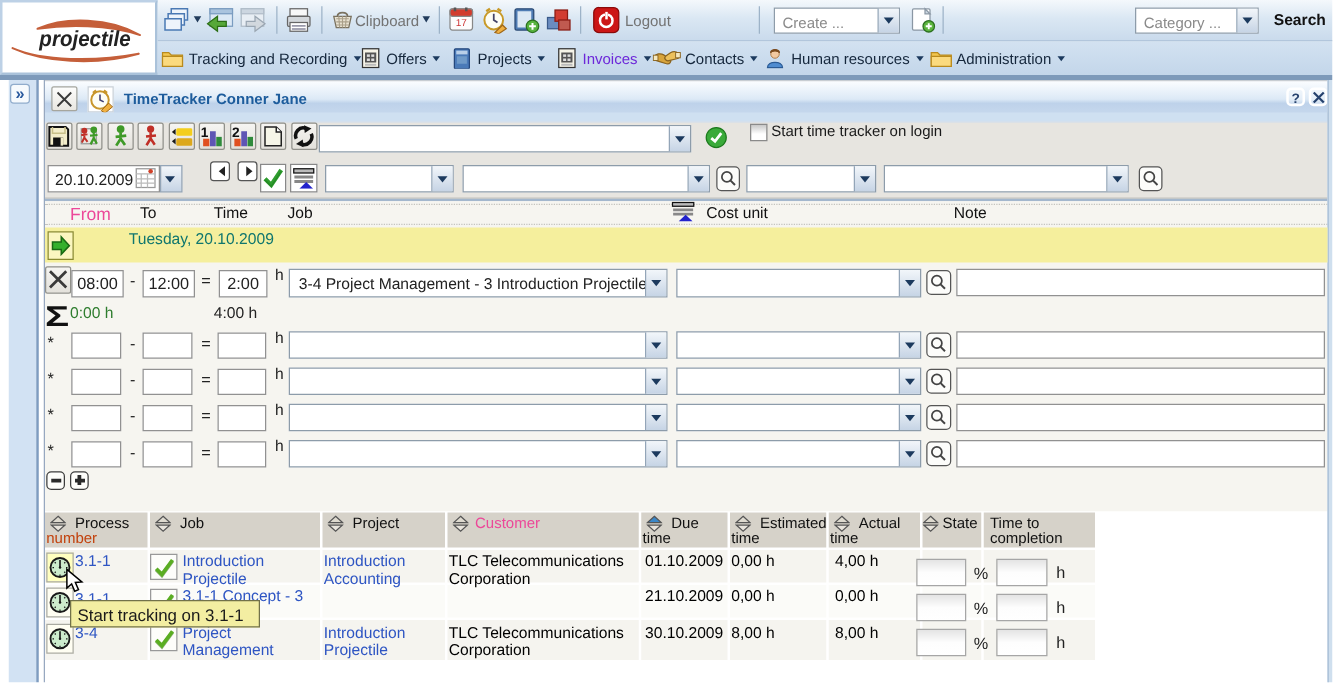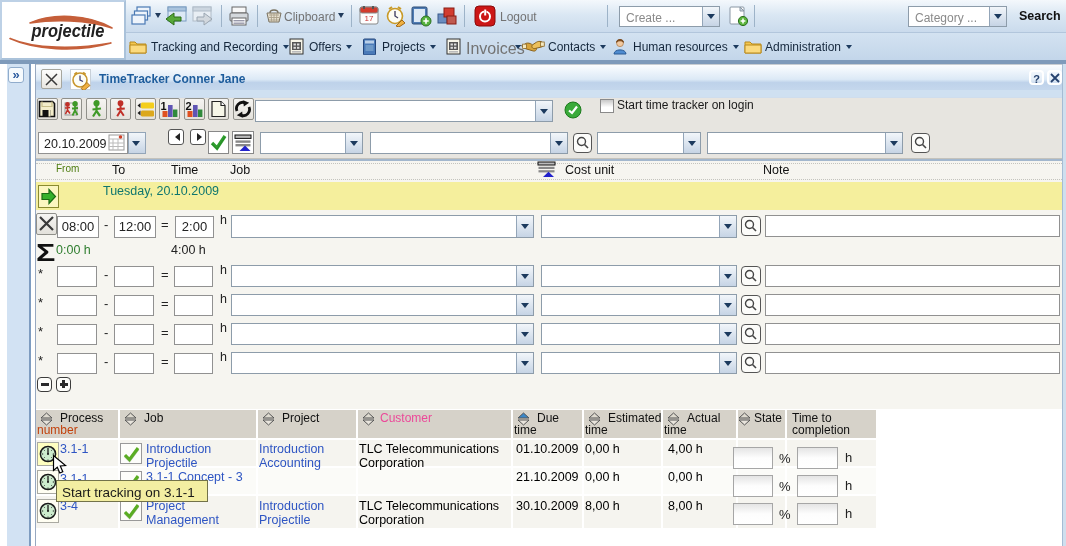--- a/index.html
+++ b/index.html
@@ -142,21 +142,21 @@
 <div class="a" style="left:430px;top:45px;width:0;height:0;border:3px solid transparent;border-top:4.5px solid #1c3a5e"></div>
 <svg class="a" style="left:445px;top:38px" width="18" height="17" viewBox="0 0 18 17">
       <rect x="2" y="1" width="13" height="15" fill="#f6f4e8" stroke="#333"></rect>
       <rect x="4" y="4" width="9" height="8" fill="#555"></rect>
       <rect x="5.5" y="5.5" width="2.4" height="2" fill="#ddd"></rect>
       <rect x="9" y="5.5" width="2.4" height="2" fill="#ddd"></rect>
       <rect x="5.5" y="8.8" width="2.4" height="2" fill="#ddd"></rect>
       <rect x="9" y="8.8" width="2.4" height="2" fill="#ddd"></rect>
       <rect x="4" y="13" width="9" height="1.6" fill="#bbb"></rect>
     </svg>
-<div class="a" style="left:466px;top:40px;font-size:16px;color:#737373">Invoices</div>
+<div class="a" style="left:466px;top:40px;font-size:12px;color:#6d28d9">Invoices</div>
 <div class="a" style="left:515px;top:45px;width:0;height:0;border:3px solid transparent;border-top:4.5px solid #1c3a5e"></div>
 <svg class="a" style="left:522px;top:36px" width="23" height="19" viewBox="0 0 23 19">
       <g transform="scale(1.25,1.25)">
         <path d="M1 8 C2 5.5 5 5 7.5 6.5 L11 9 C12.5 10.5 11 12.5 9 12 L4 10.5 C2 10 1 9 1 8 Z" fill="#d8a43c" stroke="#8a6420" stroke-width="0.8"></path>
         <path d="M17.5 7 C17 4.5 14 3.5 11.5 5 L8.5 7 C7 8.5 8.5 10.5 10.5 10 L15.5 8.8 C17 8.3 17.5 7.8 17.5 7 Z" fill="#ecc05c" stroke="#8a6420" stroke-width="0.8"></path>
         <rect x="0.5" y="6.5" width="3" height="3.4" fill="#f4e8c0" stroke="#8a6420" stroke-width="0.6"></rect>
         <rect x="14.8" y="4.8" width="3" height="3.4" fill="#f4e8c0" stroke="#8a6420" stroke-width="0.6"></rect>
       </g>
     </svg>
 <div class="a" style="left:548px;top:40px;font-size:12px;color:#15273c">Contacts</div>
@@ -330,21 +330,21 @@
 <div class="a combo" style="left:707px;top:132px;width:196px;height:22px">
       <span class="cbtn">
         <span class="chev" style="top:8px"></span>
       </span>
     </div>
 <div class="a mag" style="left:911px;top:133px;width:19px;height:20px"></div>
 <svg class="a" style="left:914px;top:136px" width="13" height="13" viewBox="0 0 13 13">
       <circle cx="5.5" cy="5.5" r="4" fill="none" stroke="#444" stroke-width="1.4"></circle>
       <path d="M8.5 8.5 L12 12" stroke="#444" stroke-width="1.6"></path>
     </svg>
-<div class="a" style="left:56px;top:163px;font-size:10px;color:#4d7c0f">From</div>
+<div class="a" style="left:56px;top:163px;font-size:14px;color:#ec4899">From</div>
 <div class="a" style="left:112px;top:163px;font-size:12.5px;color:#111">To</div>
 <div class="a" style="left:171px;top:163px;font-size:12.5px;color:#111">Time</div>
 <div class="a" style="left:230px;top:163px;font-size:12.5px;color:#111">Job</div>
 <svg class="a" style="left:537px;top:161px" width="20" height="17" viewBox="0 0 20 17">
       <rect x="1" y="1" width="17" height="3" fill="#bbb" stroke="#111" stroke-width="1"></rect>
       <rect x="1.5" y="5.8" width="16" height="2.2" fill="#888"></rect>
       <rect x="1.5" y="9.2" width="16" height="2.2" fill="#888"></rect>
       <path d="M11.5 10.8 L17 16 L6 16 Z" fill="#2222cc"></path>
     </svg>
 <div class="a" style="left:565px;top:163px;font-size:12.5px;color:#111">Cost unit</div>
@@ -359,20 +359,21 @@
 <svg class="a" style="left:38px;top:215px" width="17" height="17" viewBox="0 0 17 17">
       <path d="M2 2 L15 15 M15 2 L2 15" stroke="#3a3a3a" stroke-width="2.2"></path>
     </svg>
 <div class="a ti" style="left:57px;top:216px;width:42px;height:22px;text-align:center;line-height:20px;font-size:13px">08:00</div>
 <div class="a" style="left:104px;top:217px;font-size:13px;color:#222">-</div>
 <div class="a ti" style="left:114px;top:216px;width:42px;height:22px;text-align:center;line-height:20px;font-size:13px">12:00</div>
 <div class="a" style="left:161px;top:217px;font-size:13px;color:#222">=</div>
 <div class="a ti" style="left:175px;top:216px;width:39px;height:22px;text-align:center;line-height:20px;font-size:13px">2:00</div>
 <div class="a" style="left:220px;top:213px;font-size:12.5px;color:#222">h</div>
 <div class="a combo" style="left:231px;top:215px;width:303px;height:23px">
+      <span class="a" style="left:7px;top:4px;font-size:12.5px;color:#222">3-4 Project Management - 3 Introduction Projectile</span>
       <span class="cbtn">
         <span class="chev" style="top:8px"></span>
       </span>
     </div>
 <div class="a combo" style="left:541px;top:215px;width:196px;height:23px">
       <span class="cbtn">
         <span class="chev" style="top:8px"></span>
       </span>
     </div>
 <div class="a mag" style="left:741px;top:216px;width:20px;height:20px"></div>

